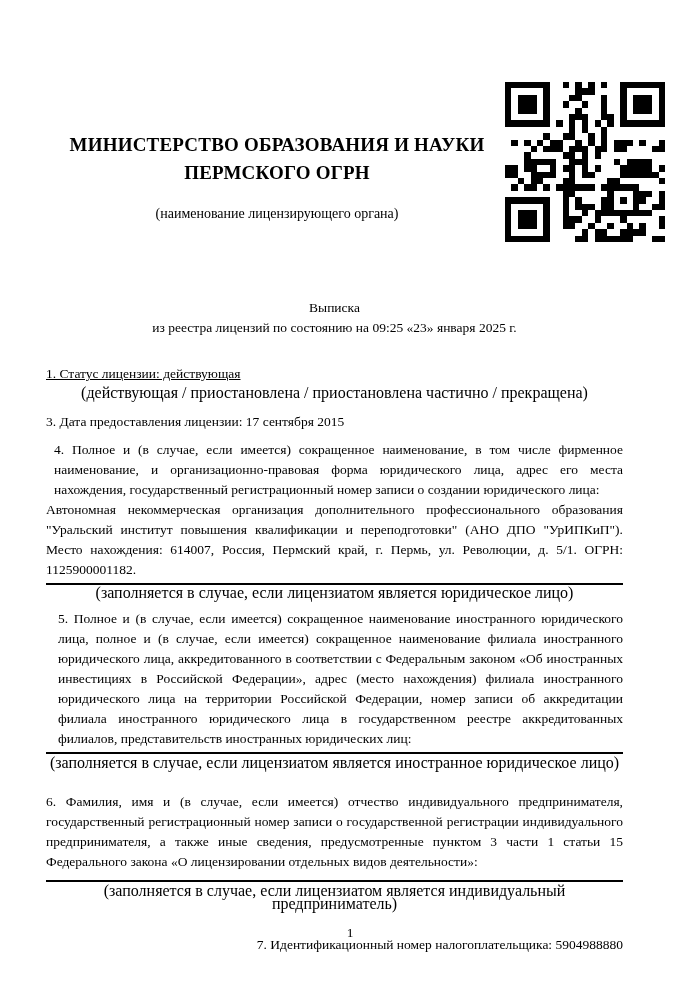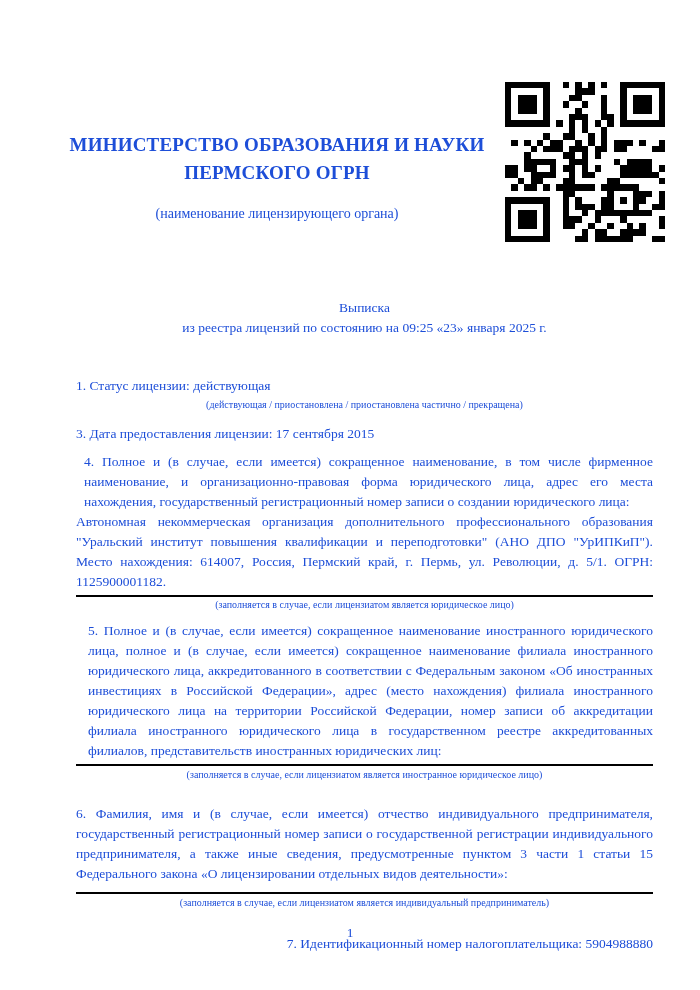--- a/index.html
+++ b/index.html
@@ -5,21 +5,21 @@
   html, body {
     margin: 0;
     padding: 0;
     background: #ffffff;
   }
   .page {
     position: relative;
     width: 700px;
     height: 990px;
     background: #ffffff;
-    color: #1d4ed8;
+    color: #000000;
     font-family: "Liberation Serif", serif;
     overflow: hidden;
   }
 
   
   .qr-code {
     position: absolute;
     top: 82px;
     left: 505px;
     width: 160px;
@@ -43,42 +43,42 @@
   .ministry-caption {
     font-size: 14px;
     line-height: 13px;
     margin-top: 20px;
   }
 
   
   .content {
     position: absolute;
     top: 298px;
-    left: 76px;
+    left: 46px;
     width: 577px;
     font-size: 13.5px;
     line-height: 20px;
   }
   .doc-title-block { text-align: center; }
   .doc-title-line { display: block; }
 
   .item { margin-top: 0; }
   .justified { text-align: justify; }
 
   .small-caption {
-    font-size: 10px;
+    font-size: 16px;
     line-height: 13px;
     text-align: center;
   }
   .rule {
     border-top: 2px solid #000000;
     height: 0;
   }
 
-  .mt-item1  { margin-top: 38px; }
+  .mt-item1  { margin-top: 26px; text-decoration: underline; }
   .mt-cap1   { margin-top: 2px;  }
   .mt-item2  { margin-top: 16px; }
   .mt-item3  { margin-top: 13px; }
   .mt-item4  { margin-top: 8px; margin-left: 8px;  }
   .mt-rule4  { margin-top: 3px;  }
   .mt-cap4   { margin-top: 1px;  }
   .mt-item5  { margin-top: 10px; margin-left: 12px; }
   .mt-rule5  { margin-top: 3px;  }
   .mt-cap5   { margin-top: 2px;  }
   .mt-item6  { margin-top: 23px; }

